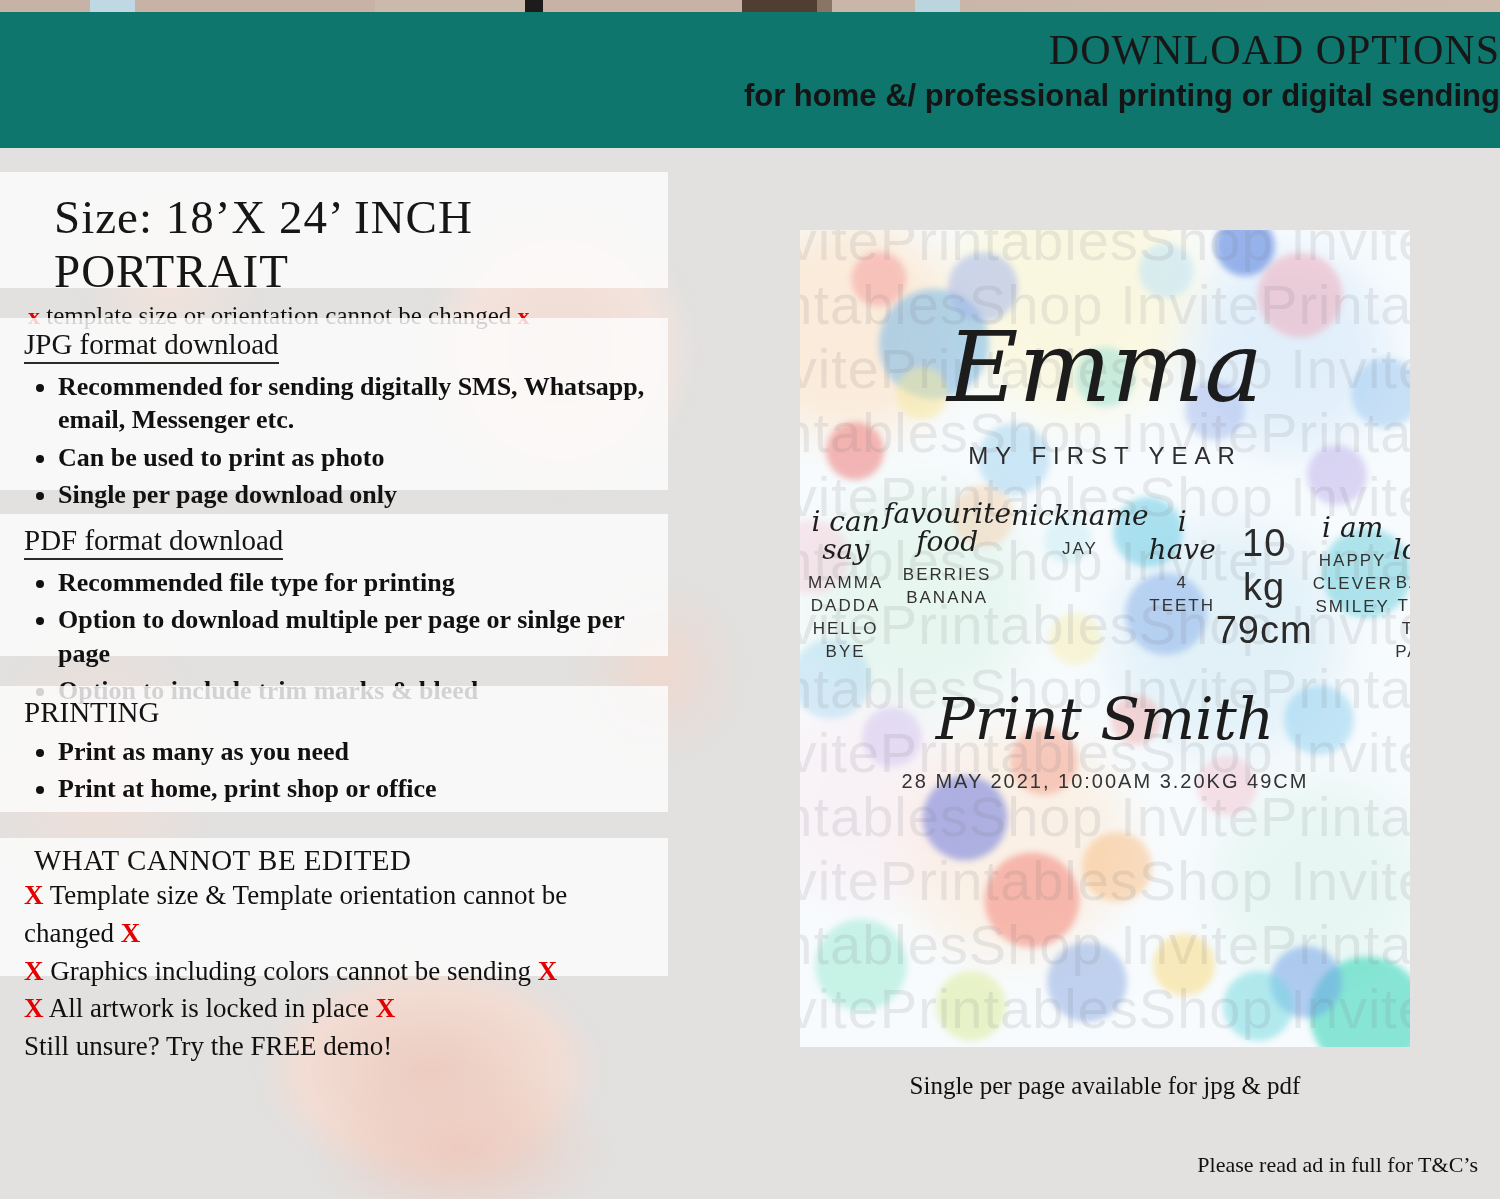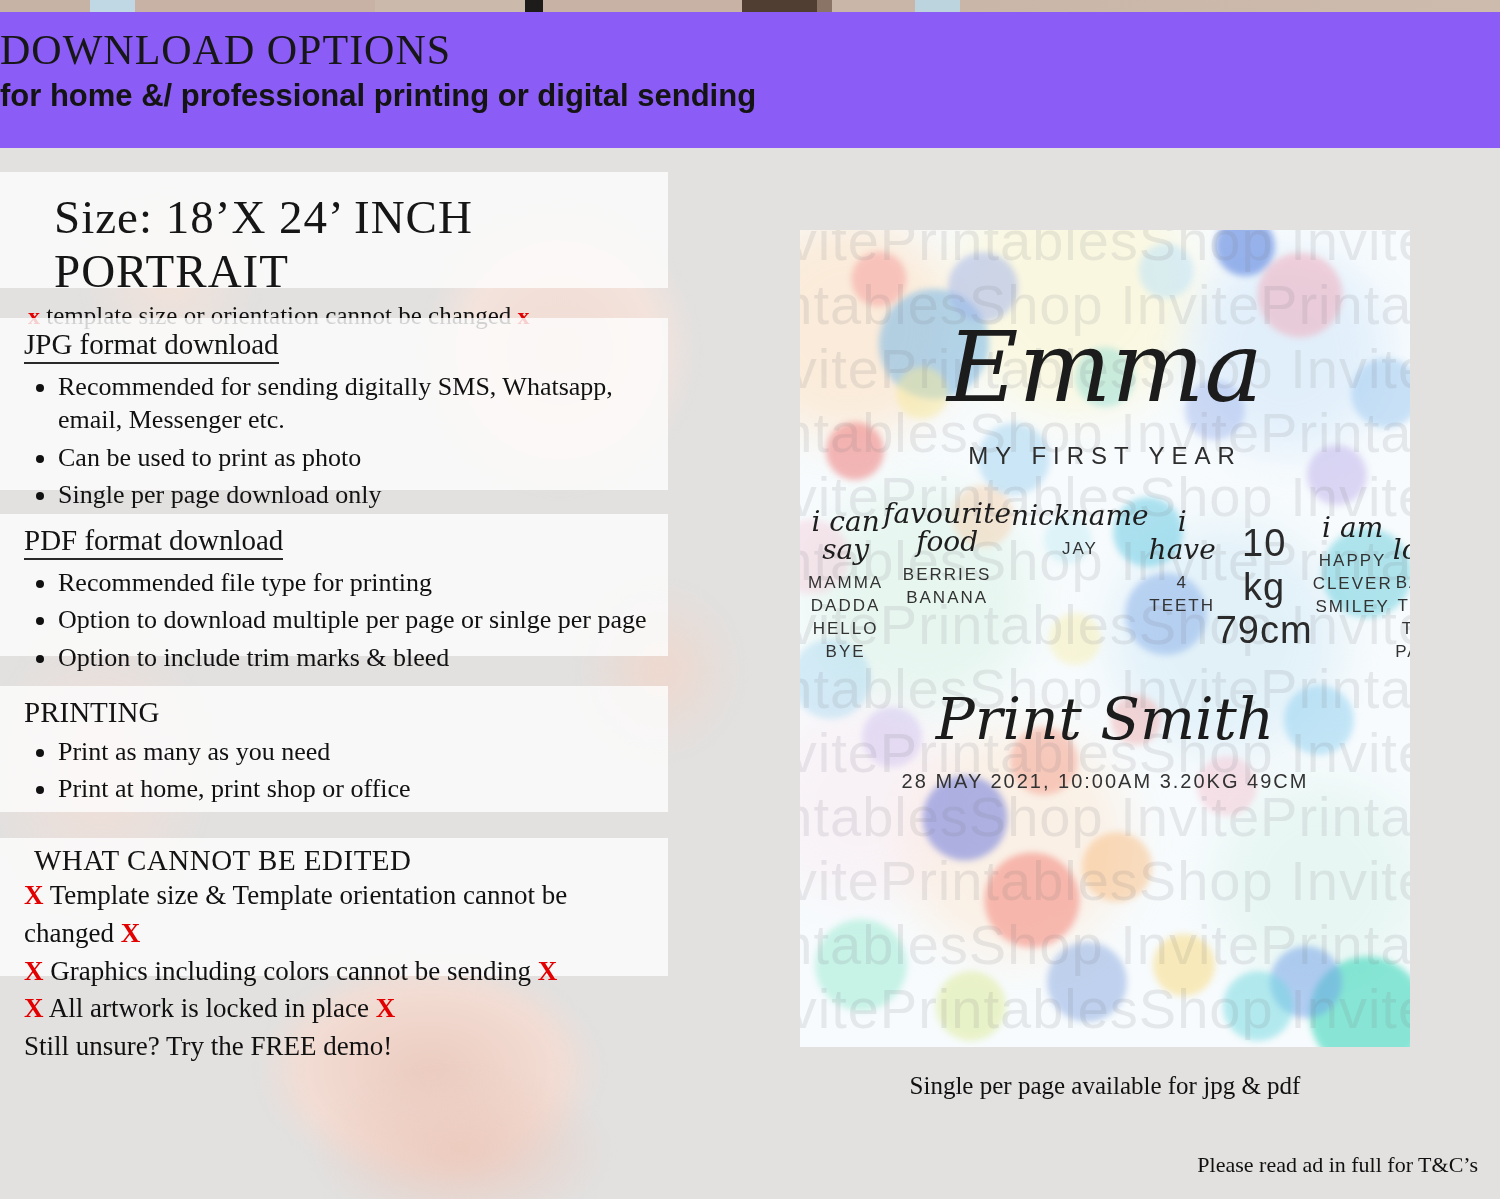--- a/index.html
+++ b/index.html
@@ -8,21 +8,21 @@
 
   
   .top-strip{position:absolute;left:0;top:0;width:1500px;height:12px;
     background:linear-gradient(90deg,
       #c7b3a6 0%,#c7b3a6 6%,#bfd8e4 6%,#bfd8e4 9%,#c7b2a5 9%,#c7b2a5 25%,
       #cbb9ac 25%,#cbb9ac 35%,#1e1c1a 35%,#1e1c1a 36.2%,#c7b2a5 36.2%,#c7b2a5 49.5%,
       #503e33 49.5%,#503e33 54.5%,#8a7465 54.5%,#8a7465 55.5%,#c9b6a9 55.5%,#c9b6a9 61%,
       #bcd4de 61%,#bcd4de 64%,#c9b6a9 64%,#cdbbae 100%);}
 
   
-  .header-band{position:absolute;left:0;top:12px;width:1500px;height:136px;background:#8b5cf6;text-align:left;}
+  .header-band{position:absolute;left:0;top:12px;width:1500px;height:136px;background:#0f766e;text-align:right;}
   .header-title{font-family:"Liberation Serif",serif;font-size:42px;letter-spacing:1px;margin-top:14px;color:#171717;}
   .header-subtitle{font-family:"Liberation Sans",sans-serif;font-weight:bold;font-size:31px;margin-top:4px;color:#141414;}
 
   
   .flower{position:absolute;border-radius:50%;filter:blur(6px);pointer-events:none;}
   .f1{left:370px;top:150px;width:380px;height:400px;background:radial-gradient(closest-side,#f0dbd2 0%,#f3e3dc 50%,rgba(243,227,220,0) 72%);}
   .f2{left:540px;top:540px;width:240px;height:260px;background:radial-gradient(closest-side,#eed8ce 0%,rgba(238,216,206,0) 70%);}
   .f3{left:-60px;top:560px;width:320px;height:420px;background:radial-gradient(closest-side,#f1ded6 0%,rgba(241,222,214,0) 72%);}
   .f4{left:200px;top:920px;width:460px;height:300px;background:radial-gradient(closest-side,#ecccc0 0%,#f2dcd3 55%,rgba(242,220,211,0) 75%);}
   .f5{left:260px;top:1040px;width:400px;height:220px;background:radial-gradient(closest-side,#eccabe 0%,rgba(236,202,190,0) 75%);}
@@ -37,21 +37,21 @@
   .xmark-lc{color:#e30000;font-weight:bold;font-size:24px;}
 
   .jpg-bar{top:318px;height:172px;}
   .pdf-bar{top:514px;height:142px;}
   .print-bar{top:686px;height:126px;}
   .edit-bar{top:838px;height:138px;padding-top:6px;}
 
   .sec-heading{font-size:29px;color:#141414;}
   .underlined{display:inline-block;border-bottom:2px solid #2a2a2a;padding-bottom:1px;}
   ul.bullets{margin:6px 0 0 0;padding-left:34px;list-style:disc outside;}
-  ul.bullets li{font-size:26px;line-height:1.28;margin-bottom:4px;color:#111;}
+  ul.bullets li{font-size:26px;line-height:1.28;margin-bottom:4px;color:#111;font-weight:bold;}
 
   .edit-heading{font-size:29px;letter-spacing:0.5px;padding-left:10px;color:#141414;}
   .xline{font-size:27px;line-height:1.4;color:#111;}
   .edit-footer{font-size:27px;line-height:1.4;color:#111;}
 
   
   .poster{position:absolute;left:800px;top:230px;width:610px;height:817px;background:#f7fbfd;overflow:hidden;}
   .wash,.dot{position:absolute;border-radius:50%;}
   .wm-row{position:absolute;white-space:nowrap;font-family:"Liberation Sans",sans-serif;font-size:56px;font-weight:300;letter-spacing:1px;color:rgba(118,118,130,0.14);}
   .poster-content{position:absolute;left:0;top:0;width:100%;height:100%;text-align:center;}

